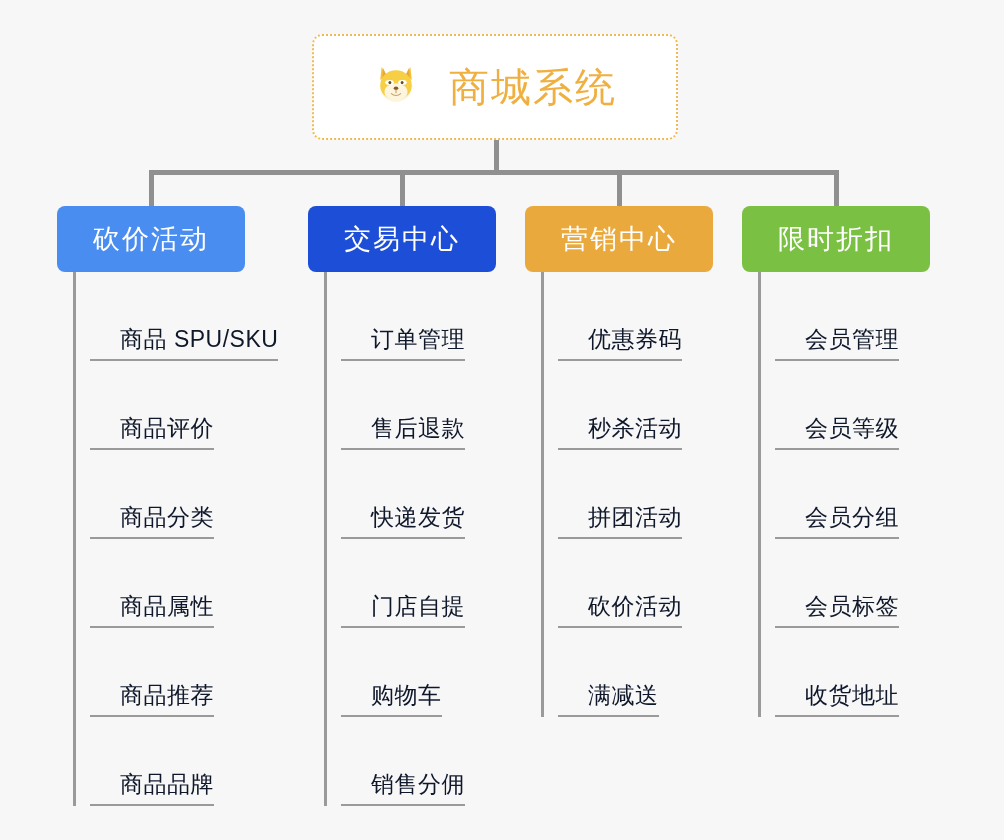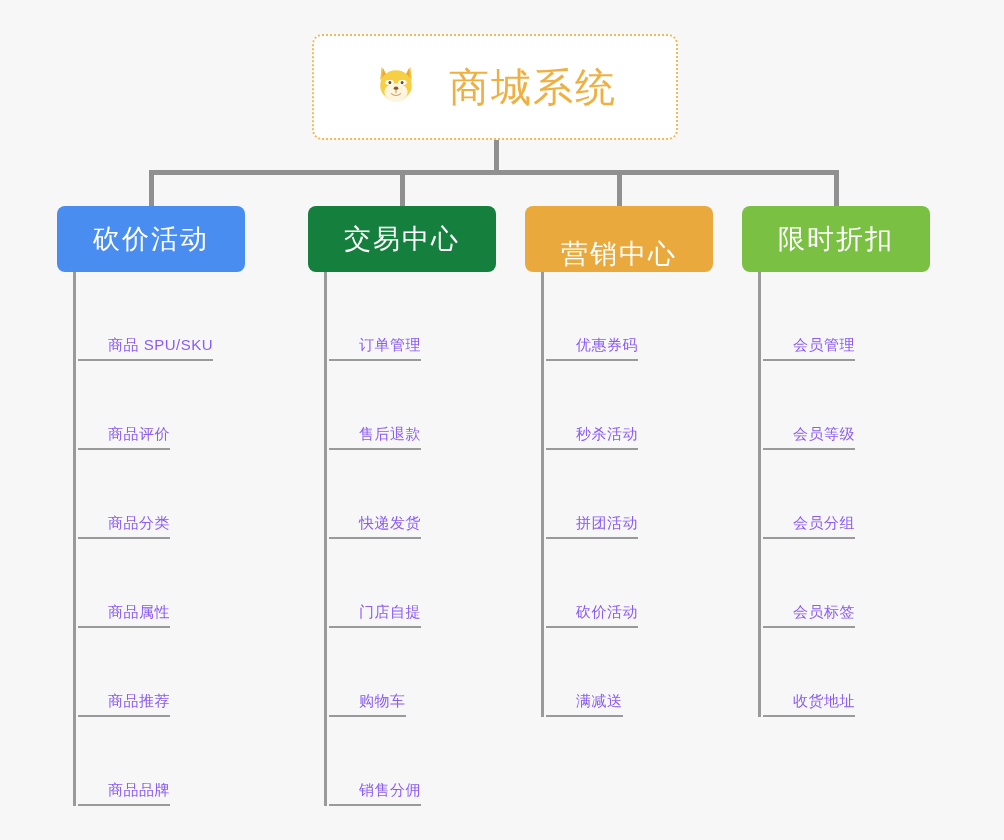--- a/index.html
+++ b/index.html
@@ -61,44 +61,44 @@
     height: 66px;
     border-radius: 8px;
     display: flex;
     align-items: center;
     justify-content: center;
     color: #ffffff;
     font-size: 27px;
     letter-spacing: 2px;
   }
   .cat-blue   { background: #4a8df0; }
-  .cat-red    { background: #15803d; }
-  .cat-orange { background: #eaa93c; align-items: flex-end; }
+  .cat-red    { background: #1d4ed8; }
+  .cat-orange { background: #eaa93c; }
   .cat-green  { background: #7ac143; }
 
   
   .items {
     position: relative;
     margin-left: 16px;
     border-left: 3px solid #9a9a9a;
     padding-top: 0;
   }
   .item {
     position: relative;
     height: 89px;
     display: flex;
     align-items: flex-end;
   }
   .item-label {
     display: inline-block;
     position: relative;
-    margin-left: 32px;
+    margin-left: 44px;
     padding-bottom: 6px;
-    font-size: 15px;
-    color: #8b5cf6;
+    font-size: 23px;
+    color: #0f172a;
     letter-spacing: 0.5px;
     white-space: nowrap;
   }
   
   .item-rule {
     position: absolute;
     left: -30px;
     right: 0;
     bottom: 0;
     height: 2px;

